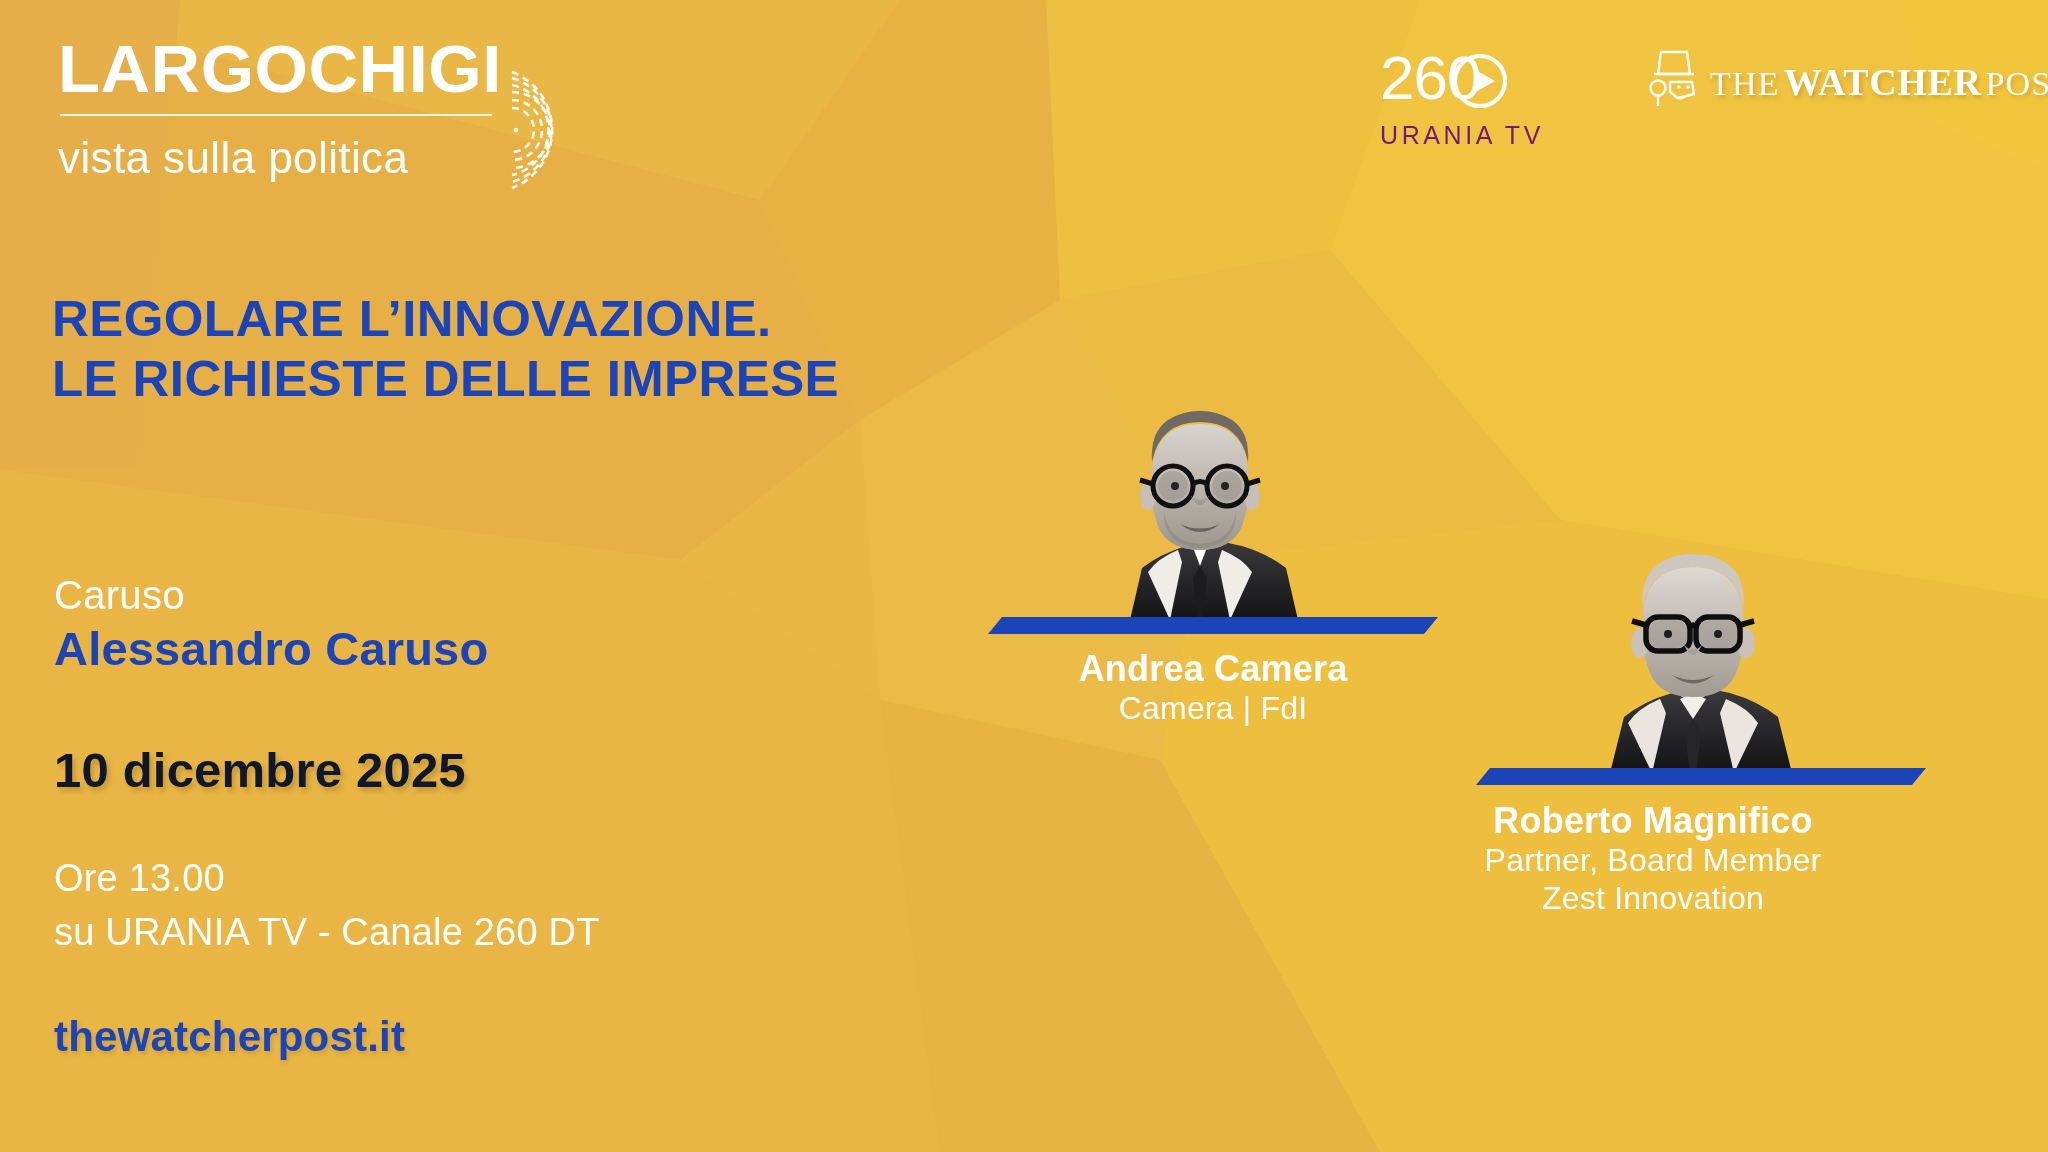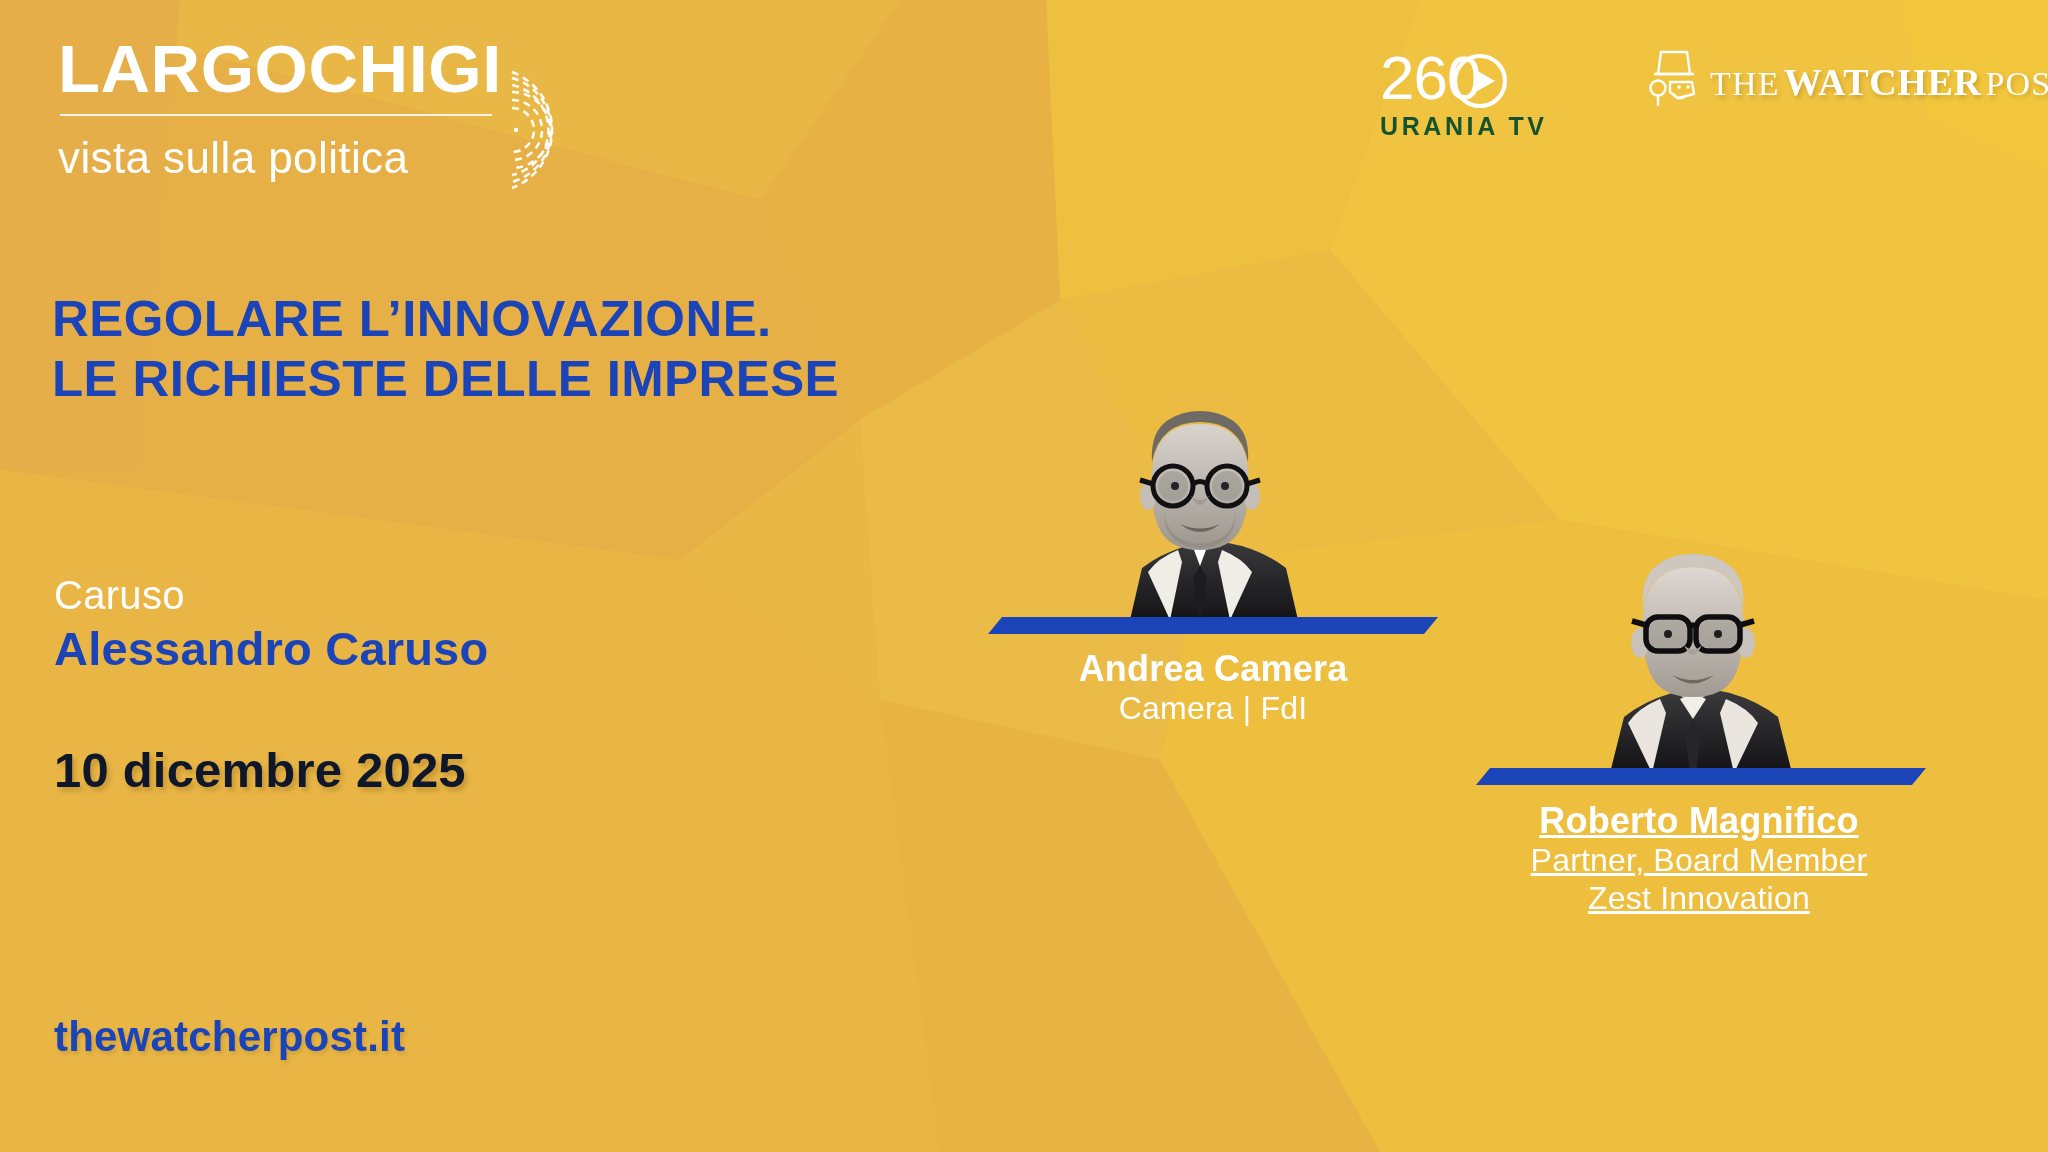--- a/index.html
+++ b/index.html
@@ -64,21 +64,21 @@
 
   
   #urania{position:absolute;left:1380px;top:53px;width:160px;height:90px;color:#fff;}
   #urania .n260{position:relative;height:56px;}
   #urania .num{
     position:absolute;left:0;top:-6px;font-weight:300;font-size:62px;line-height:1;
     letter-spacing:-1px;color:#fff;
   }
   #urania .playcircle{position:absolute;left:72px;top:0px;width:56px;height:56px;}
   #urania .uranialbl{
-    font-weight:700;font-size:25px;letter-spacing:3.6px;margin-top:3px;color:#14532d;white-space:nowrap;
+    font-weight:400;font-size:25px;letter-spacing:3.6px;margin-top:12px;color:#701a75;white-space:nowrap;
   }
 
   
   #twp{position:absolute;left:1648px;top:44px;width:360px;height:84px;}
   #twp .hat{position:absolute;left:0;top:2px;width:52px;height:62px;}
   #twp .wm{
     position:absolute;left:62px;top:16px;white-space:nowrap;
     font-family:"Liberation Serif", serif;color:#fff;
     text-shadow:2px 3px 4px rgba(120,80,10,.28);
   }
@@ -142,20 +142,24 @@
     <div>LE RICHIESTE DELLE IMPRESE</div>
   </div>
 
   <div id="conduce">
     <div class="cond-label">Caruso</div>
     <div class="cond-name">Alessandro Caruso</div>
   </div>
 
   <div id="date">10 dicembre 2025</div>
 
+  <div id="airing">
+    <div>Ore 13.00</div>
+    <div>su URANIA TV - Canale 260 DT</div>
+  </div>
 
   <div id="siteurl">thewatcherpost.it</div>
 
   <div id="urania">
     <div class="n260">
       <div class="num">260</div>
       <svg class="playcircle" viewBox="0 0 56 56">
         <circle cx="28" cy="28" r="25" fill="none" stroke="#ffffff" stroke-width="4.2"></circle>
         <polygon points="22,16 43,28 22,40" fill="#ffffff"></polygon>
       </svg>
@@ -267,20 +271,20 @@
         </g>
         <rect x="101" y="75" width="38" height="28" rx="10" fill="#8f8a83" opacity=".42"></rect>
         <rect x="151" y="75" width="38" height="28" rx="10" fill="#8f8a83" opacity=".42"></rect>
         <circle cx="120" cy="89" r="4" fill="#1e1e21"></circle>
         <circle cx="170" cy="89" r="4" fill="#1e1e21"></circle>
         <path d="M136 100 q9 20 18 0 q-9 9 -18 0 Z" fill="#a8a199"></path>
         <path d="M124 130 q21 10 42 0 q-21 17 -42 0 Z" fill="#6f6862"></path>
       </g>
     </svg>
     <div class="bluebar s2"></div>
-    <div class="spk-text" style="left:1424px;top:800px;width:550px;text-decoration:underline;">
+    <div class="spk-text" style="left:1378px;top:800px;width:550px;">
       <div class="spk-name">Roberto Magnifico</div>
       <div class="spk-role">Partner, Board Member</div>
       <div class="spk-role">Zest Innovation</div>
     </div>
   </div>
 
 </div>
 
 </body></html>

